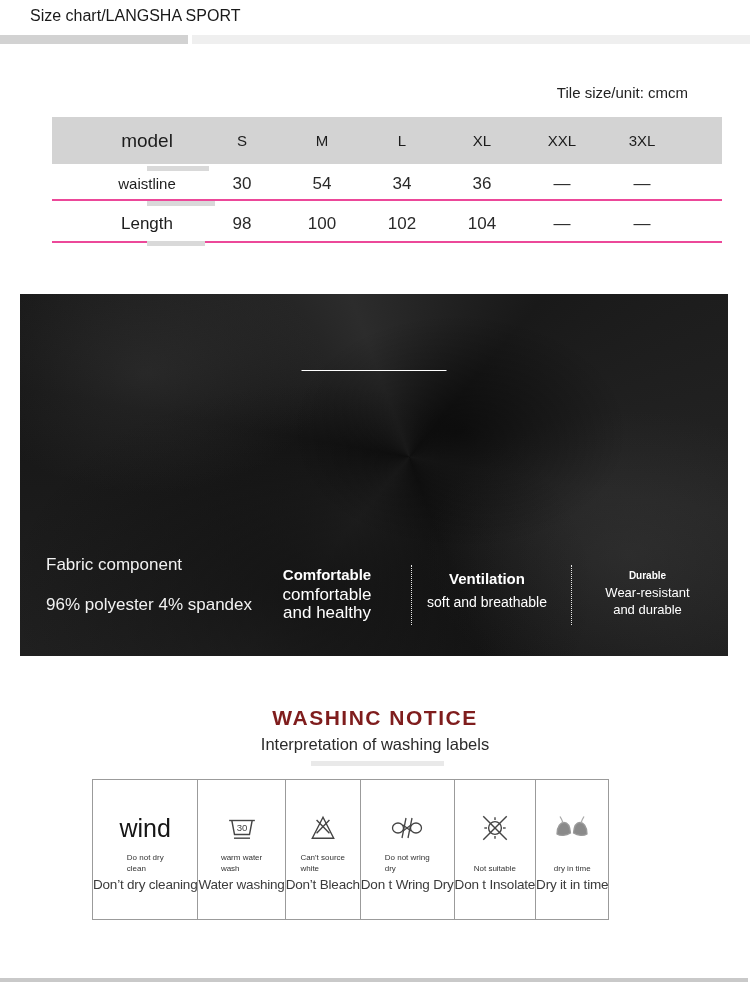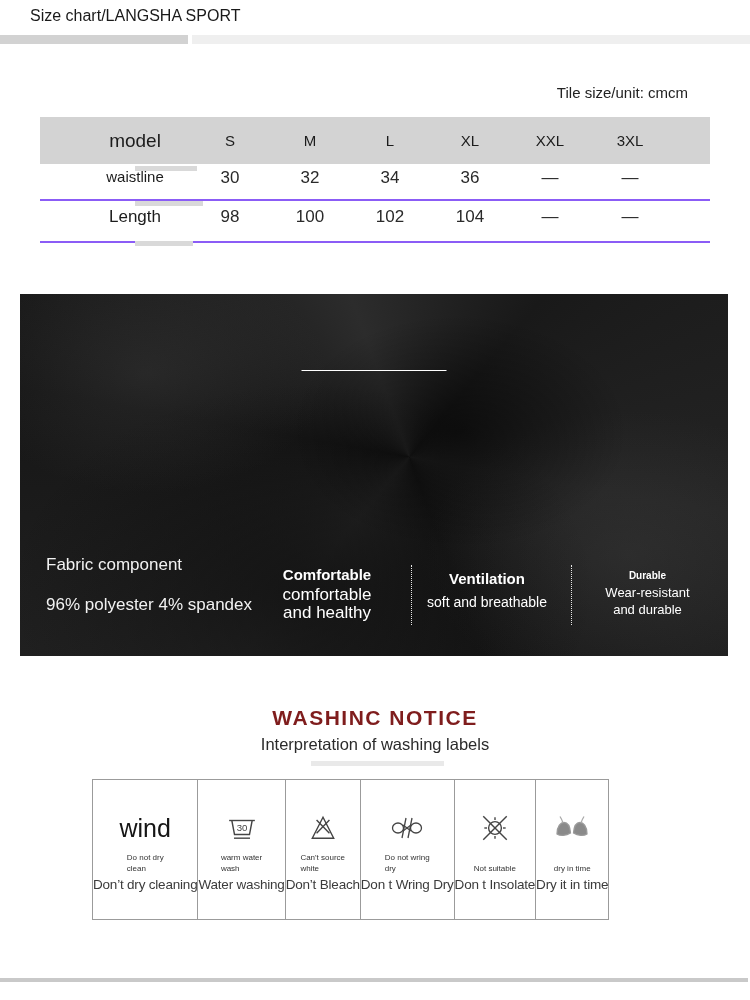--- a/index.html
+++ b/index.html
@@ -7,29 +7,29 @@
     width:750px; height:1000px; position:relative; overflow:hidden;
     background:#ffffff; font-family:"Liberation Sans", sans-serif;
   }
   
   .page-title { position:absolute; left:30px; top:7px; font-size:16px; color:#1a1a1a; }
   .top-bar-dark { position:absolute; left:0; top:35px; width:188px; height:9px; background:#d2d2d2; }
   .top-bar-light { position:absolute; left:192px; top:35px; right:0; height:9px; background:#efefef; }
 
   
   .unit-note { position:absolute; top:84px; right:62px; font-size:15px; color:#222; }
-  .size-table { position:absolute; left:40px; top:117px; width:670px; }
+  .size-table { position:absolute; left:52px; top:117px; width:670px; }
   .st-row { display:flex; position:relative; }
   .st-head { background:#d3d3d3; height:47px; align-items:center; }
   .st-cell { text-align:center; color:#1c1c1c; }
   .c-model { width:150px; padding-left:40px; box-sizing:border-box; }
   .st-head .c-model { font-size:19px; font-weight:500; }
   .c-size { width:80px; }
   .st-head .c-size { font-size:15px; }
-  .st-data { border-bottom:2px solid #8b5cf6; }
+  .st-data { border-bottom:2px solid #ec4899; align-items:center; }
   .r1 { height:31px; padding-top:4px; }
   .r2 { height:34px; padding-top:6px; }
   .r1 .c-model { font-size:15px; }
   .r2 .c-model { font-size:17px; }
   .st-data .c-size { font-size:17px; color:#2a2a2a; }
   .label-shadow { position:absolute; height:5px; background:#d9d9d9; }
   .ls-model { left:95px; top:49px; width:62px; }
   .ls-waist { left:95px; top:84px; width:68px; }
   .ls-length { left:95px; top:124px; width:58px; }
 
@@ -101,21 +101,21 @@
     <div class="st-cell c-size">S</div>
     <div class="st-cell c-size">M</div>
     <div class="st-cell c-size">L</div>
     <div class="st-cell c-size">XL</div>
     <div class="st-cell c-size">XXL</div>
     <div class="st-cell c-size">3XL</div>
   </div>
   <div class="st-row st-data r1">
     <div class="st-cell c-model">waistline</div>
     <div class="st-cell c-size">30</div>
-    <div class="st-cell c-size">32</div>
+    <div class="st-cell c-size">54</div>
     <div class="st-cell c-size">34</div>
     <div class="st-cell c-size">36</div>
     <div class="st-cell c-size">—</div>
     <div class="st-cell c-size">—</div>
   </div>
   <div class="st-row st-data r2">
     <div class="st-cell c-model">Length</div>
     <div class="st-cell c-size">98</div>
     <div class="st-cell c-size">100</div>
     <div class="st-cell c-size">102</div>

